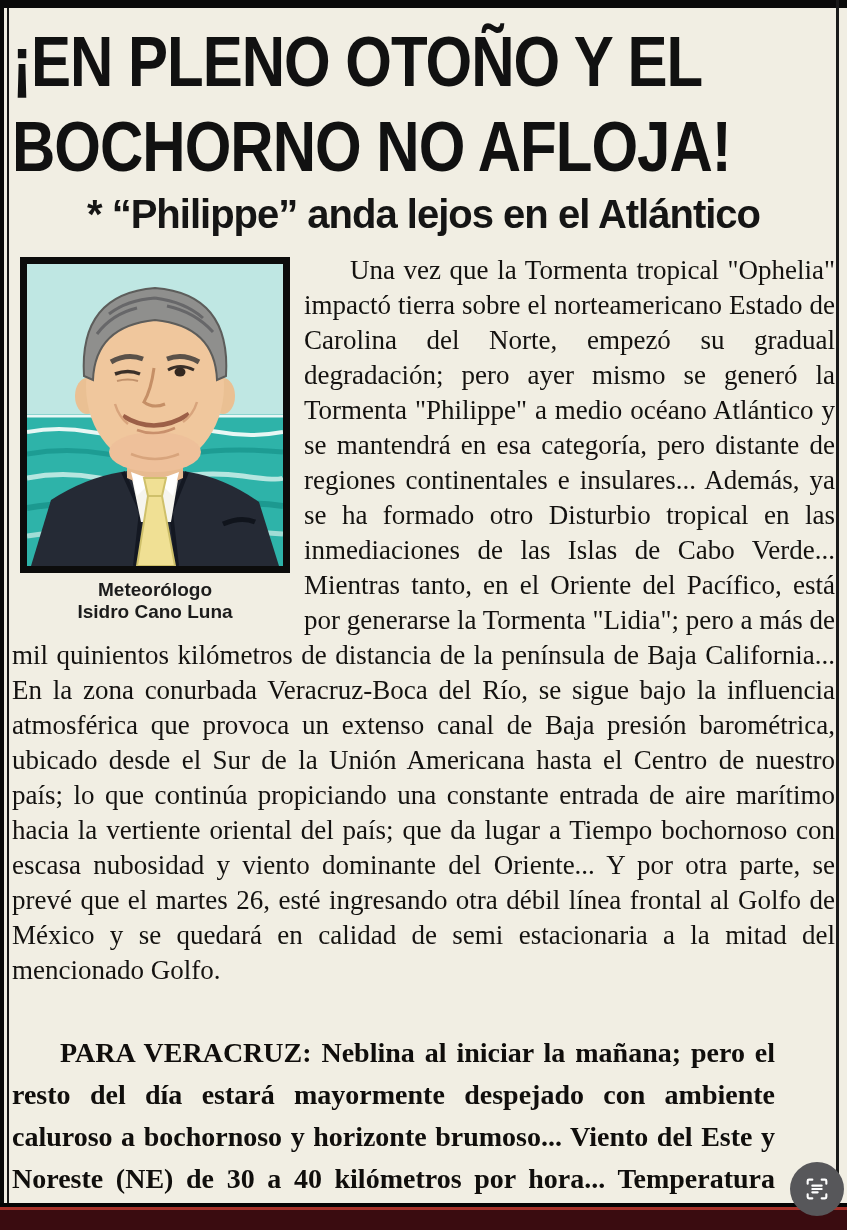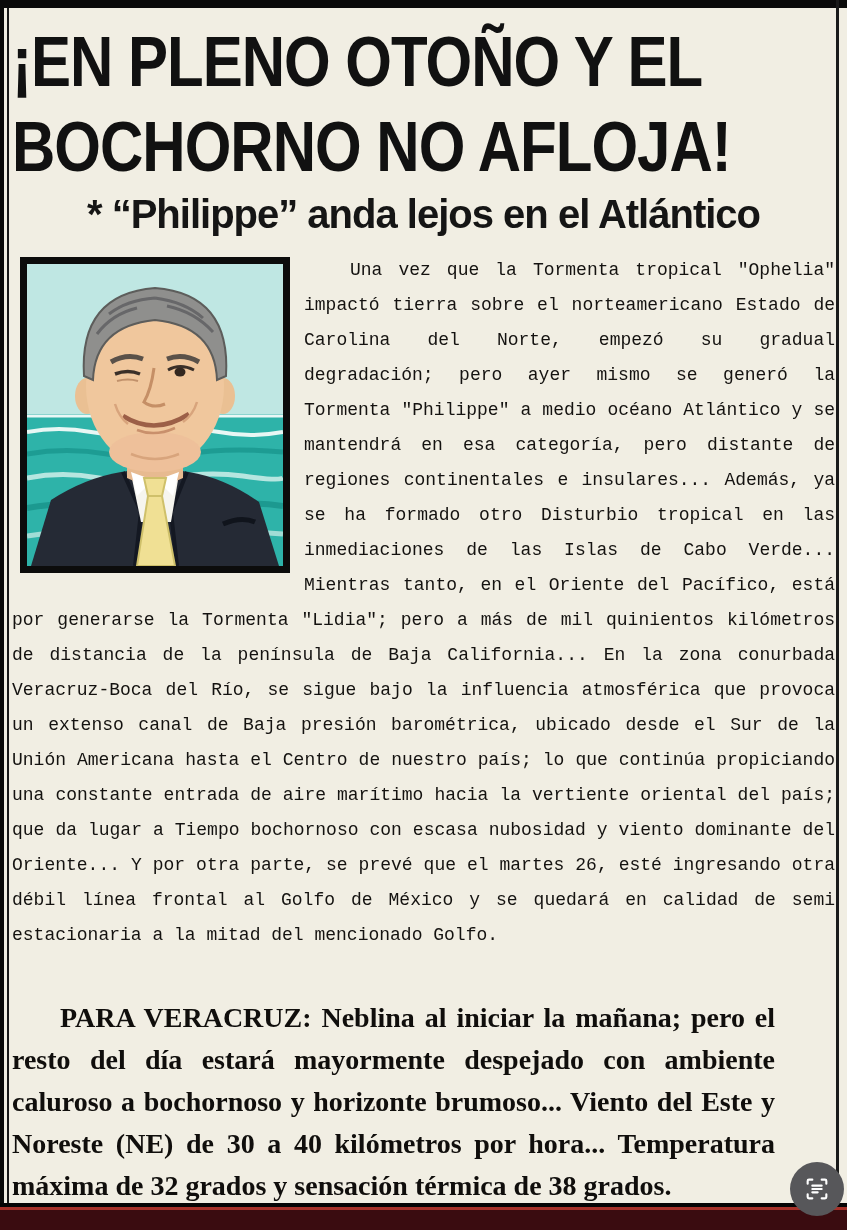--- a/index.html
+++ b/index.html
@@ -59,26 +59,25 @@
   .caption{
     font-family:"Liberation Sans", sans-serif;
     font-weight:bold;
     font-size:19px;
     line-height:22px;
     text-align:center;
     margin-top:6px;
     color:#1c1c1c;
   }
   .body-text{
-    font-size:18px;
+    font-size:27px;
     line-height:35px;
     text-align:justify;
     text-indent:46px;
     color:#141210;
-    font-family:Liberation Mono, monospace;
   }
   .forecast{
     clear:none;
     font-size:28px;
     line-height:42px;
     font-weight:bold;
     text-align:justify;
     text-indent:48px;
     margin-top:44px;
     color:#100e0c;
@@ -163,20 +162,24 @@
             <ellipse cx="153" cy="108" rx="5.5" ry="4.5" fill="#33271f"></ellipse>
             <path d="M141,106 Q153,99 167,106" stroke="#3a2f28" stroke-width="3" fill="none"></path>
 
             <path d="M127,104 Q124,126 117,138 Q126,145 138,140" stroke="#c58f66" stroke-width="3" fill="none"></path>
 
             <path d="M96,152 Q128,172 162,150" stroke="#9c5f47" stroke-width="4.5" fill="none"></path>
             <path d="M110,166 Q128,173 148,164" stroke="#c9906c" stroke-width="2.5" fill="none"></path>
             <path d="M88,140 Q92,153 101,160" stroke="#d8a47c" stroke-width="2.5" fill="none"></path>
             <path d="M170,138 Q166,151 156,158" stroke="#d8a47c" stroke-width="2.5" fill="none"></path>
           </svg>
+        </div>
+        <div class="caption">
+          <div>Meteorólogo</div>
+          <div>Isidro Cano Luna</div>
         </div>
       </div>
 
       <div class="body-text">Una vez que la Tormenta tropical "Ophelia" impactó tierra sobre el norteamericano Estado de Carolina del Norte, empezó su gradual degradación; pero ayer mismo se generó la Tormenta "Philippe" a medio océano Atlántico y se mantendrá en esa categoría, pero distante de regiones continentales e insulares... Además, ya se ha formado otro Disturbio tropical en las inmediaciones de las Islas de Cabo Verde... Mientras tanto, en el Oriente del Pacífico, está por generarse la Tormenta "Lidia"; pero a más de mil quinientos kilómetros de distancia de la península de Baja California... En la zona conurbada Veracruz-Boca del Río, se sigue bajo la influencia atmosférica que provoca un extenso canal de Baja presión barométrica, ubicado desde el Sur de la Unión Americana hasta el Centro de nuestro país; lo que continúa propiciando una constante entrada de aire marítimo hacia la vertiente oriental del país; que da lugar a Tiempo bochornoso con escasa nubosidad y viento dominante del Oriente... Y por otra parte, se prevé que el martes 26, esté ingresando otra débil línea frontal al Golfo de México y se quedará en calidad de semi estacionaria a la mitad del mencionado Golfo.</div>
 
       <div class="forecast">PARA VERACRUZ: Neblina al iniciar la mañana; pero el resto del día estará mayormente despejado con ambiente caluroso a bochornoso y horizonte brumoso... Viento del Este y Noreste (NE) de 30 a 40 kilómetros por hora... Temperatura máxima de 32 grados y sensación térmica de 38 grados.</div>
 
     </div>
   </div>
 

